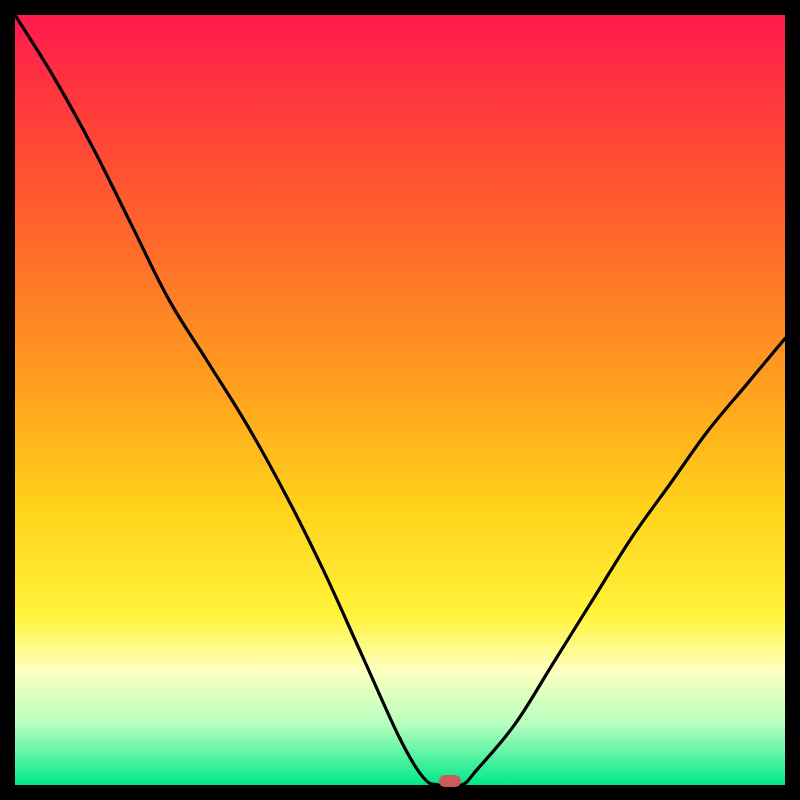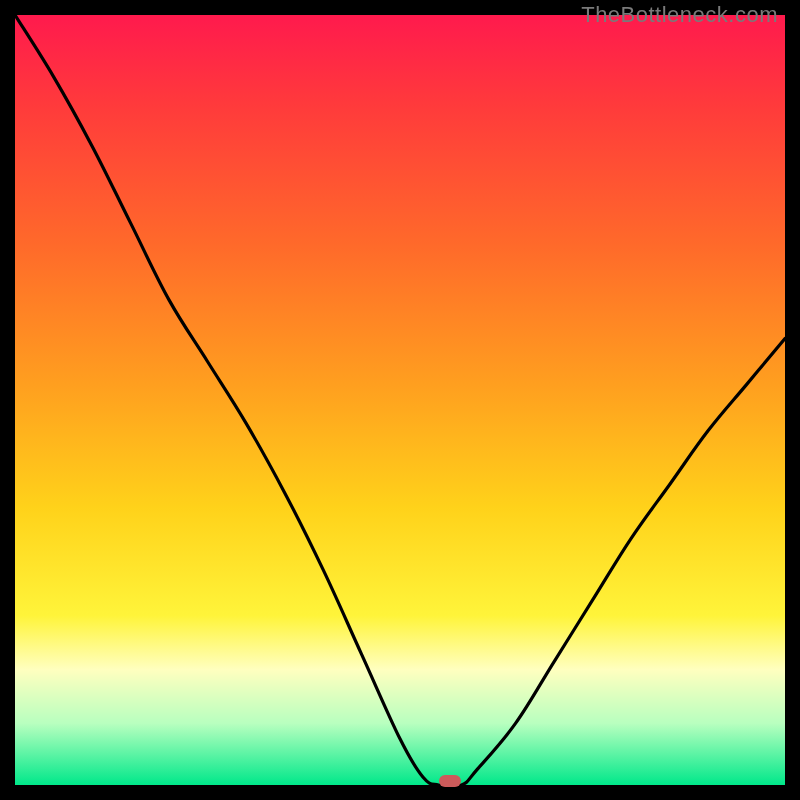--- a/index.html
+++ b/index.html
@@ -64,14 +64,13 @@
 </head>
 <body>
 
 <div class="frame">
   <div class="plot">
     <svg class="curve" viewBox="0 0 770 770" preserveAspectRatio="none">
       <path id="curve-path" fill="none" stroke="#000" stroke-width="3.2" stroke-linecap="round" stroke-linejoin="round" d="M 0.0 0.0 C 6.9 11.1, 24.6 38.0, 38.5 61.6 C 52.4 85.2, 63.1 104.6, 77.0 130.9 C 90.9 157.2, 101.6 180.2, 115.5 207.9 C 129.4 235.6, 140.1 260.0, 154.0 284.9 C 167.9 309.8, 178.6 324.3, 192.5 346.5 C 206.4 368.7, 217.1 384.5, 231.0 408.1 C 244.9 431.7, 255.6 451.1, 269.5 477.4 C 283.4 503.7, 294.1 525.3, 308.0 554.4 C 321.9 583.5, 332.6 608.6, 346.5 639.1 C 360.4 669.6, 373.9 701.6, 385.0 723.8 C 396.1 746.0, 401.2 754.0, 408.1 762.3 C 415.0 770.6, 416.6 768.6, 423.5 770.0 C 430.4 771.4, 439.7 772.8, 446.6 770.0 C 453.5 767.2, 452.3 765.7, 462.0 754.6 C 471.7 743.5, 486.6 727.8, 500.5 708.4 C 514.4 689.0, 525.1 669.0, 539.0 646.8 C 552.9 624.6, 563.6 607.4, 577.5 585.2 C 591.4 563.0, 602.1 544.4, 616.0 523.6 C 629.9 502.8, 640.6 489.1, 654.5 469.7 C 668.4 450.3, 679.1 433.8, 693.0 415.8 C 706.9 397.8, 717.6 386.2, 731.5 369.6 C 745.4 353.0, 763.1 331.7, 770.0 323.4"></path>
     </svg>
     <div class="marker" id="marker" style="left: 424.05px; top: 760.15px;"></div>
   </div>
-  <div class="watermark">TheBottleneck.com</div>
 </div>
 
 </body></html>

